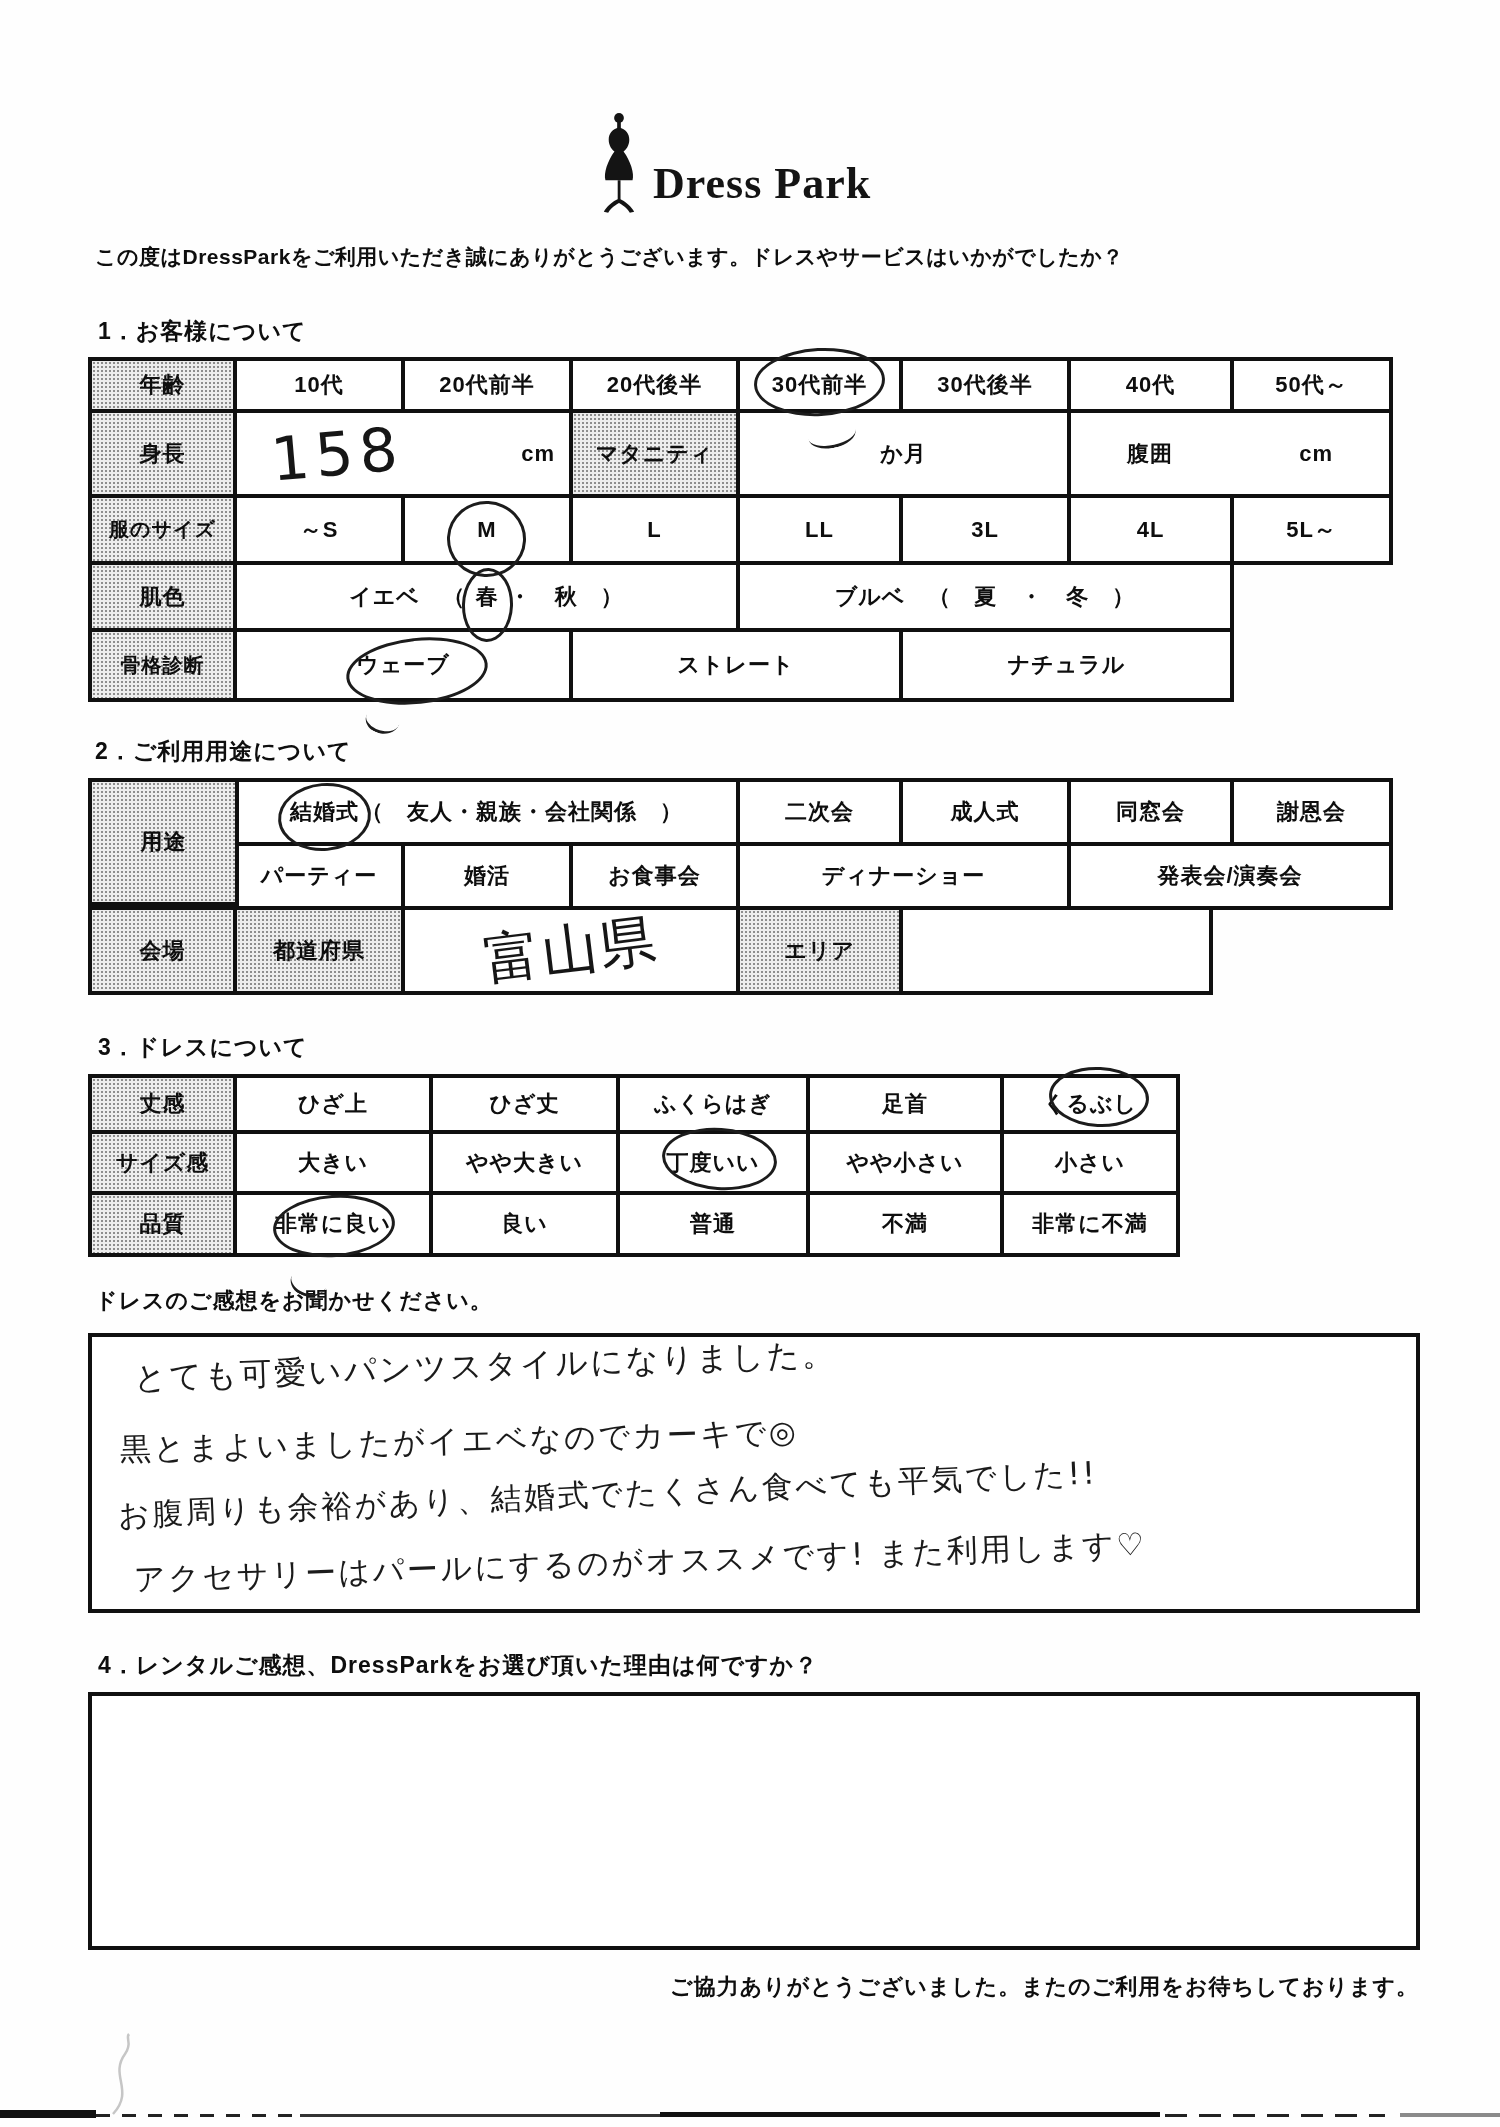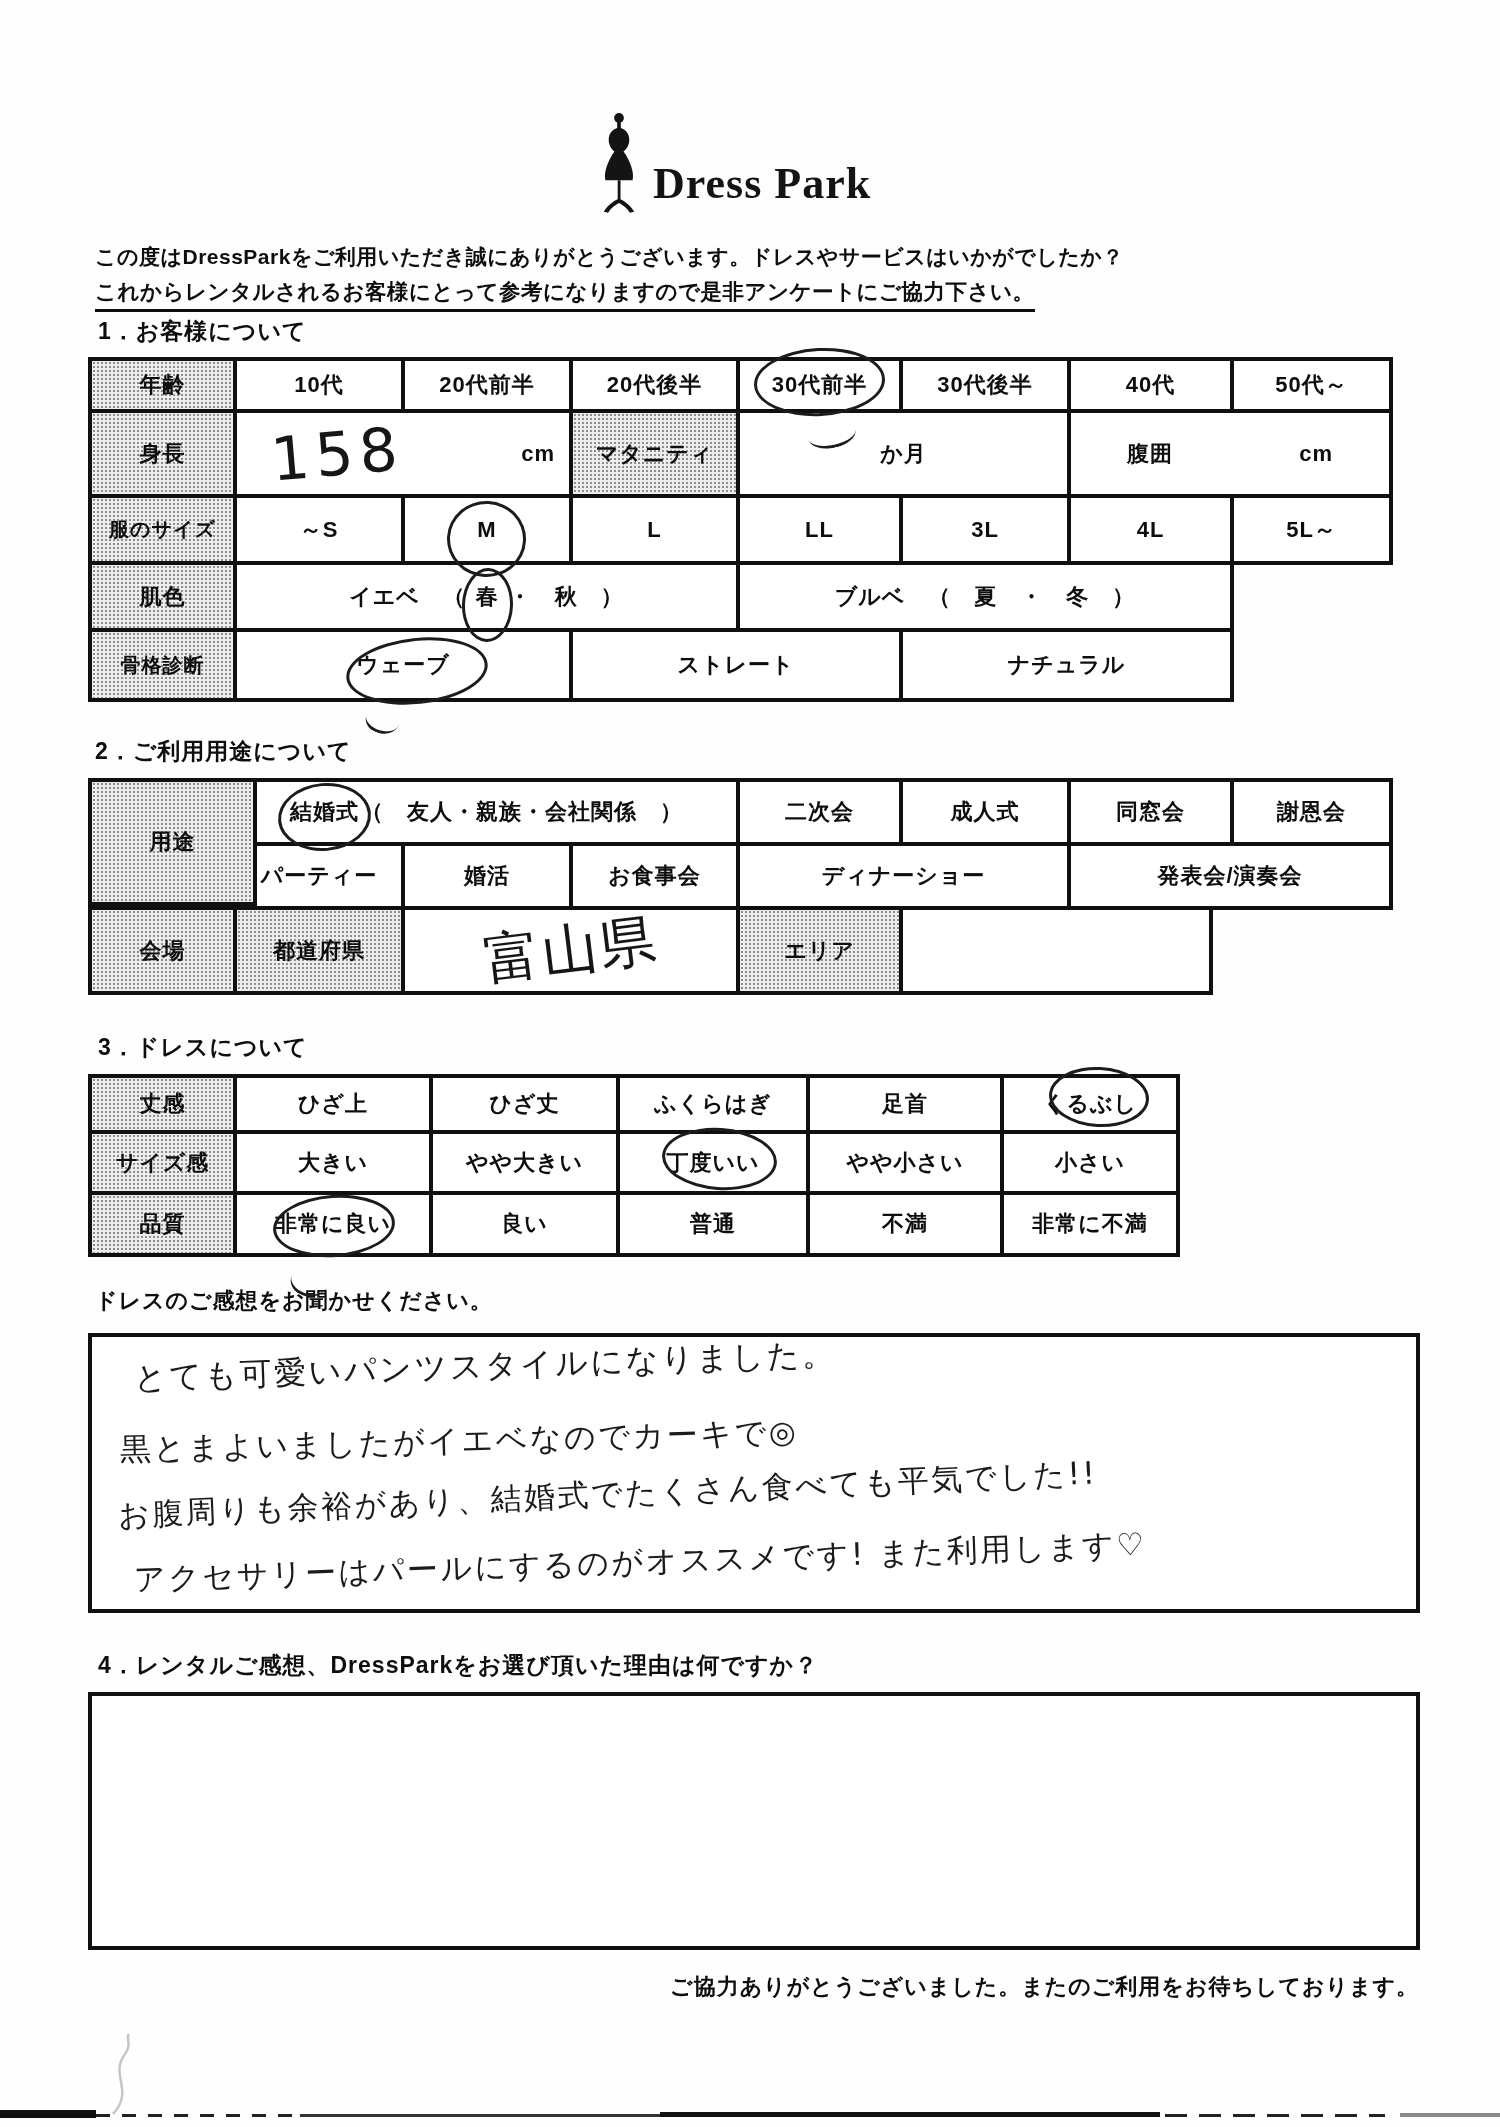--- a/index.html
+++ b/index.html
@@ -58,23 +58,20 @@
           <path d="M20,14 C13.5,16 10.5,20 10.5,25.5 C10.5,31 13.5,34.5 15.8,36.5 C9.5,45 5.5,57 7.5,63 L32.5,63 C34.5,57 30.5,45 24.2,36.5 C26.5,34.5 29.5,31 29.5,25.5 C29.5,20 26.5,16 20,14 Z"></path>
           <rect x="18.8" y="63" width="2.6" height="20"></rect>
           <path d="M20,80 C14,82 8,88 6,92 L10,93 C13,88 18,85 20,84 C22,85 27,88 30,93 L34,92 C32,88 26,82 20,80 Z"></path>
         </g>
       </svg>
     </span>
     <span class="logo-text">Dress Park</span>
   </div>
 
   <div class="abs intro1" style="left:95px;top:243px;">この度はDressParkをご利用いただき誠にありがとうございます。ドレスやサービスはいかがでしたか？</div>
-  <div class="abs" style="left:95px;top:277px;">
-    <span class="intro2">これからレンタルされるお客様にとって参考になりますので是非アンケートにご協力下さい。</span>
-  </div>
 
   <div class="abs sec-title" style="left:98px;top:316px;">1．お客様について</div>
 
   <div class="tbl" style="left:88px;top:357px;">
 
     <div class="trow">
       <div class="c hd" style="width:149px;height:56px;">年齢</div>
       <div class="c" style="width:172px;height:56px;">10代</div>
       <div class="c" style="width:172px;height:56px;">20代前半</div>
       <div class="c" style="width:171px;height:56px;">20代後半</div>
@@ -143,21 +140,21 @@
         </span>
       </div>
       <div class="c" style="width:334px;height:74px;">ストレート</div>
       <div class="c" style="width:335px;height:74px;">ナチュラル</div>
     </div>
   </div>
 
   <div class="abs sec-title" style="left:95px;top:736px;">2．ご利用用途について</div>
 
   <div class="tbl" style="left:88px;top:778px;">
-    <div class="c hd" style="position:absolute;left:0;top:0;width:169px;height:128px;z-index:2;">用途</div>
+    <div class="c hd" style="position:absolute;left:0;top:0;width:151px;height:128px;z-index:2;">用途</div>
     <div class="trow" style="margin-left:145px;">
       <div class="c" style="width:507px;height:68px;gap:2px;">
         <span class="cw">
             <span>結婚式</span>
           <span class="circle" style="left:-12px;right:-12px;top:-14px;bottom:-24px;transform:rotate(-5deg);"></span>
         </span>
         <span>（　友人・親族・会社関係　）</span>
       </div>
       <div class="c" style="width:167px;height:68px;">二次会</div>
       <div class="c" style="width:172px;height:68px;">成人式</div>

